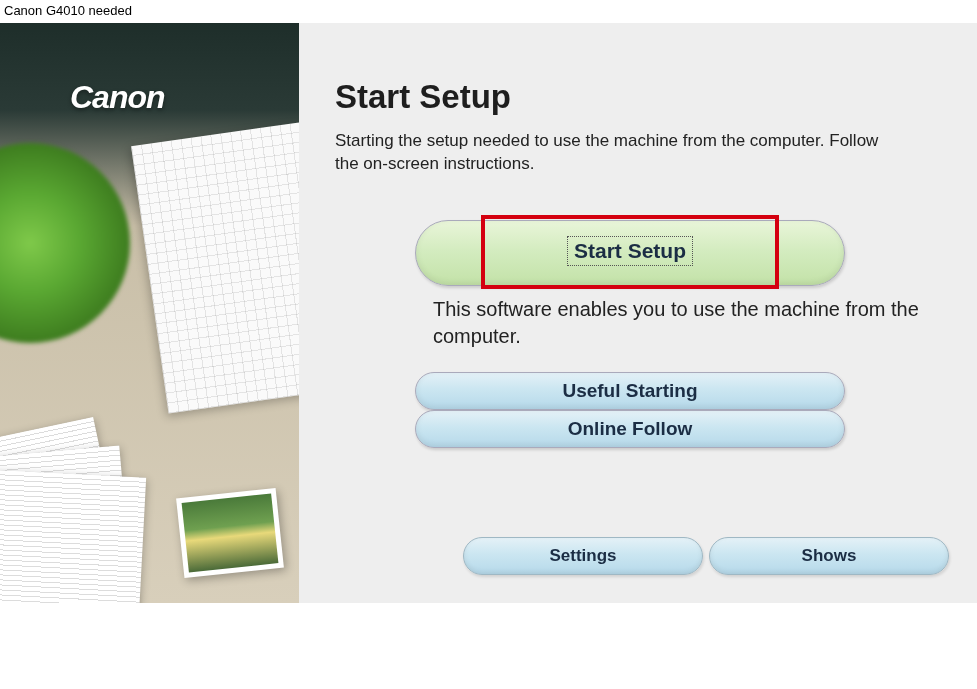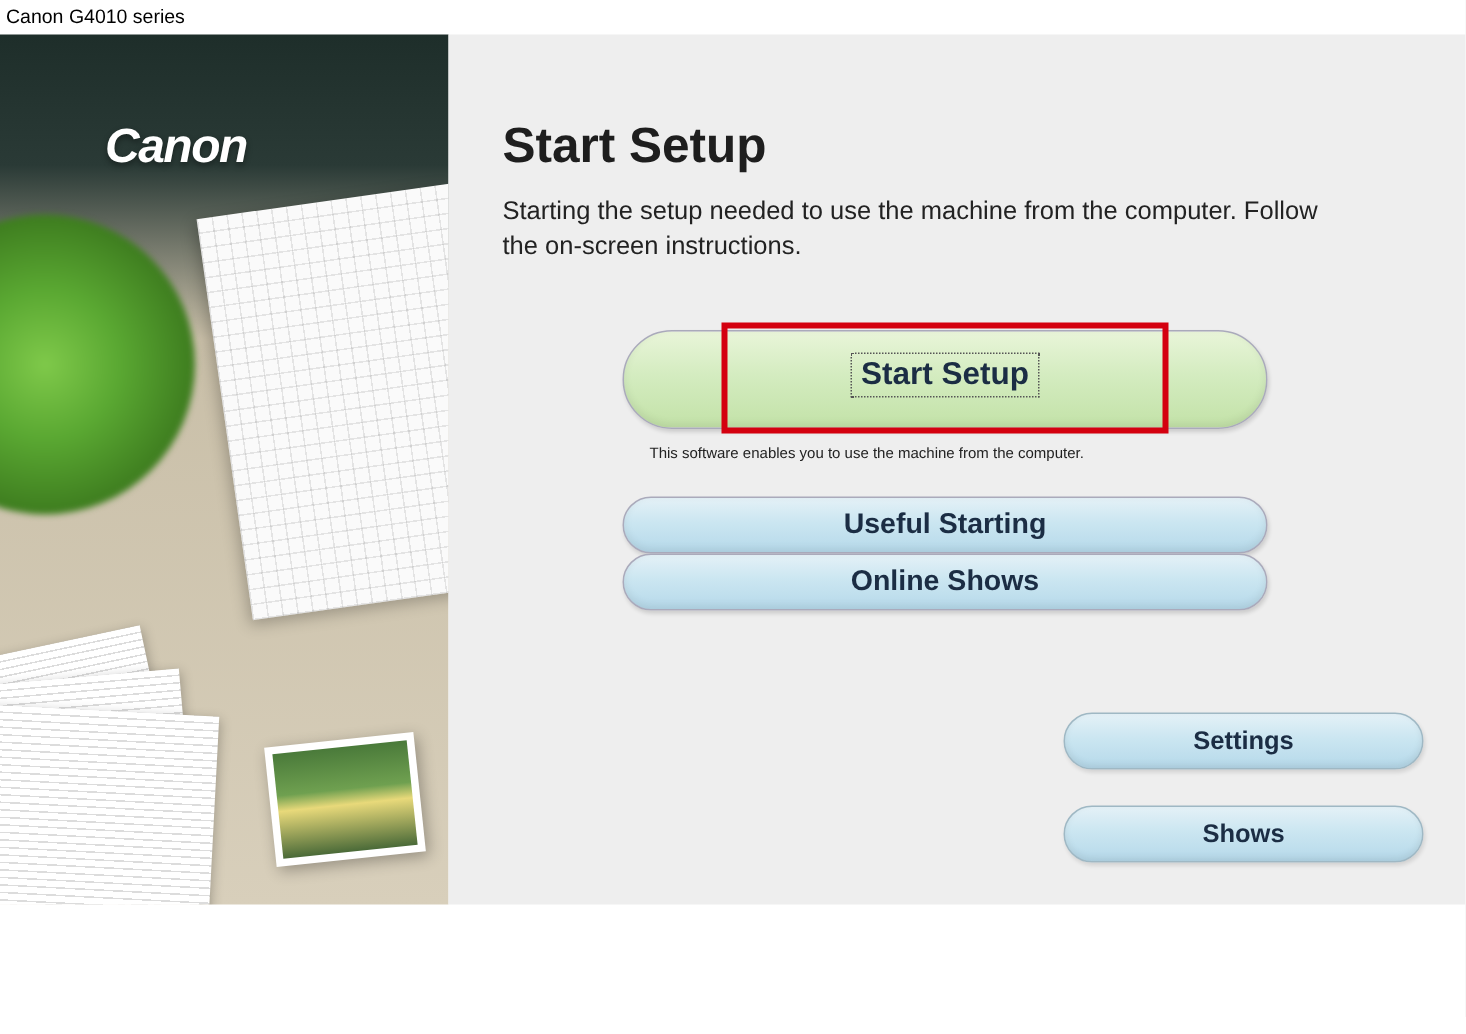--- a/index.html
+++ b/index.html
@@ -148,51 +148,50 @@
     border: 1px dotted #555;
     padding: 2px 6px;
     display: inline-block;
     line-height: normal;
     vertical-align: middle;
     position: relative;
     top: -3px;
   }
   .btn-wrapper { position: relative; }
   .helper-text {
-    font-size: 10px;
+    font-size: 20px;
     color: #222;
     margin: 10px 0 22px 18px;
     max-width: 490px;
     line-height: 1.35;
   }
   .bottom-buttons {
     position: absolute;
     right: 28px;
     bottom: 28px;
     display: flex;
-    flex-direction: column;
-    gap: 24px;
+    gap: 6px;
   }
   .small-btn {
     width: 240px;
     height: 38px;
     border-radius: 19px;
     border: 1px solid #9fb8c4;
     background: linear-gradient(180deg, #e4f1f7 0%, #cbe6f1 45%, #b6d9ea 100%);
     font-size: 17px;
     font-weight: bold;
     color: #1b2d44;
     cursor: pointer;
     box-shadow: inset 0 -2px 5px rgba(0,0,0,0.08), 1px 2px 3px rgba(0,0,0,0.12);
   }
 </style>
 </head>
 <body>
 
-<div class="window-title">Canon G4010 series</div>
+<div class="window-title">Canon G4010 needed</div>
 
 <div class="content-area">
 
   <div class="left-panel">
     <div class="blueprint"></div>
     <div class="plant"></div>
     <div class="canon-logo">Canon</div>
     <div class="doc-sheet doc1"></div>
     <div class="doc-sheet doc2"></div>
     <div class="doc-sheet doc3"></div>
@@ -213,21 +212,21 @@
       <div class="btn-wrapper">
         <button class="pill-button btn-green">
           <span class="focus-label">Start Setup</span>
         </button>
         <div class="highlight-box"></div>
       </div>
       <p class="helper-text">This software enables you to use the machine from the computer.</p>
 
       <button class="pill-button btn-blue">Useful Starting</button>
 
-      <button class="pill-button btn-blue">Online Shows</button>
+      <button class="pill-button btn-blue">Online Follow</button>
 
     </div>
 
     <div class="bottom-buttons">
       <button class="small-btn">Settings</button>
       <button class="small-btn">Shows</button>
     </div>
 
   </div>
 </div>

